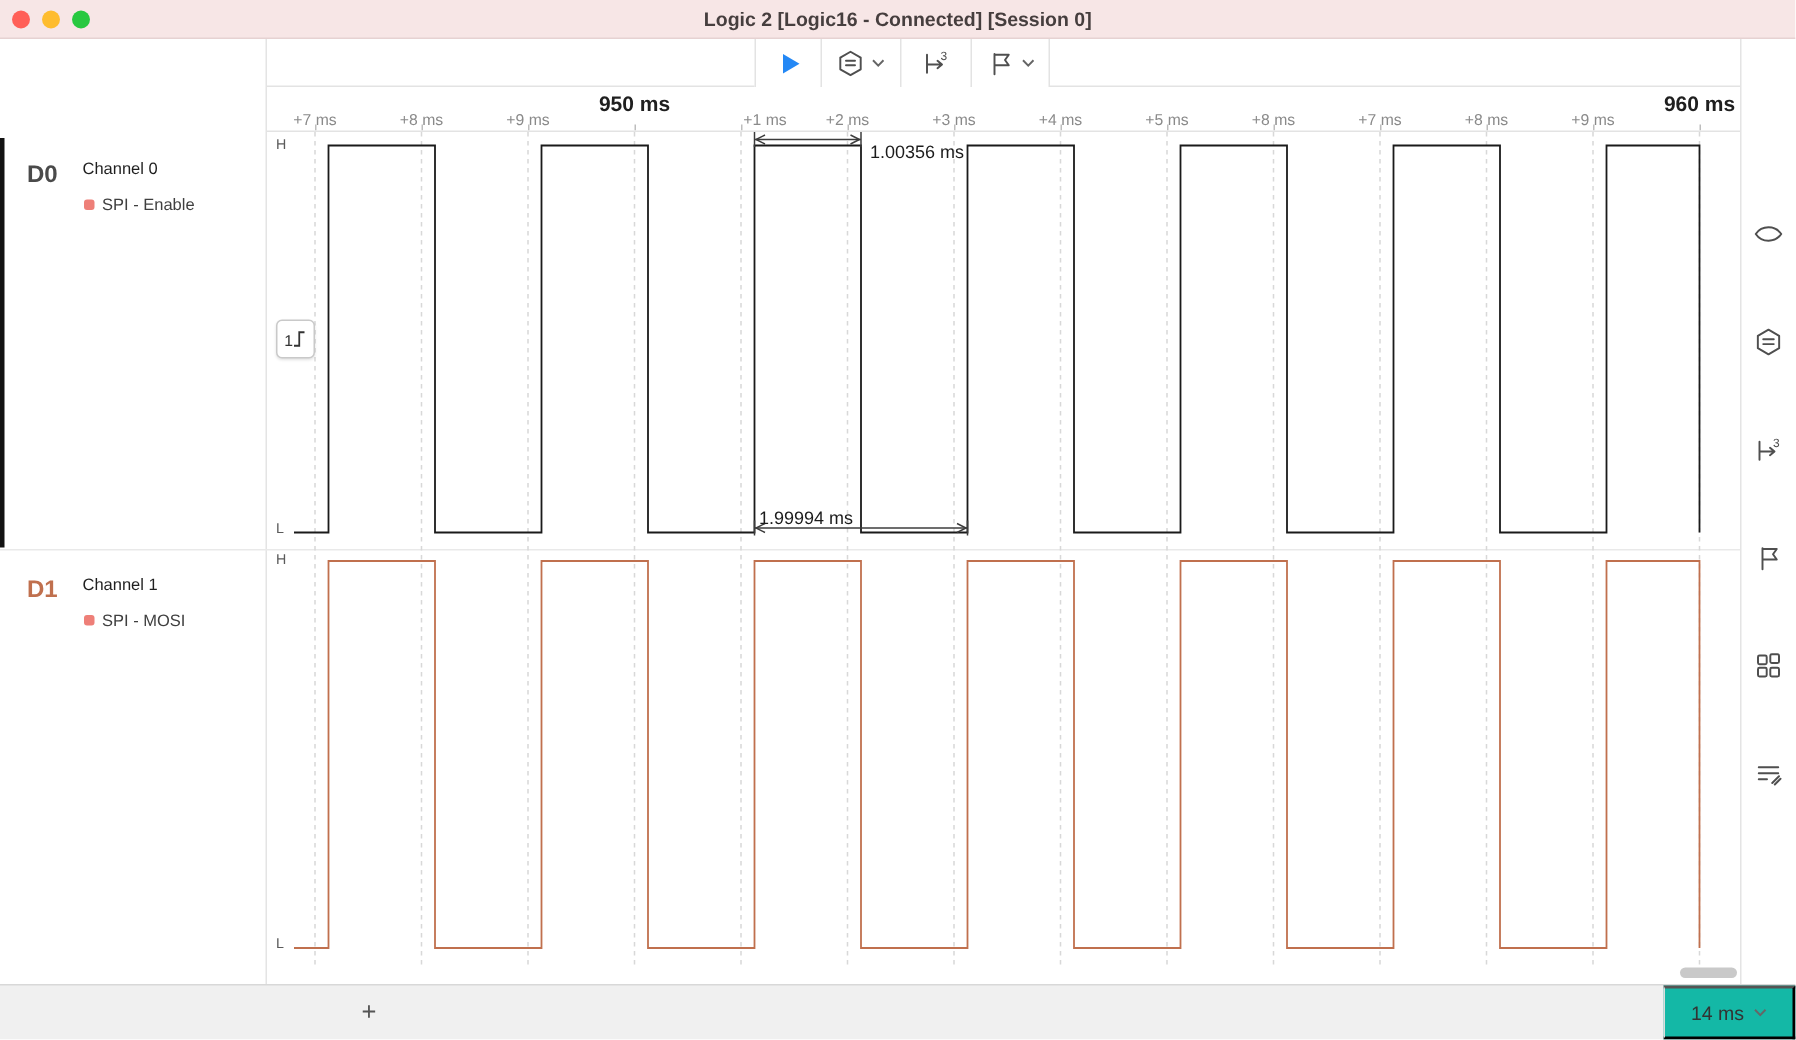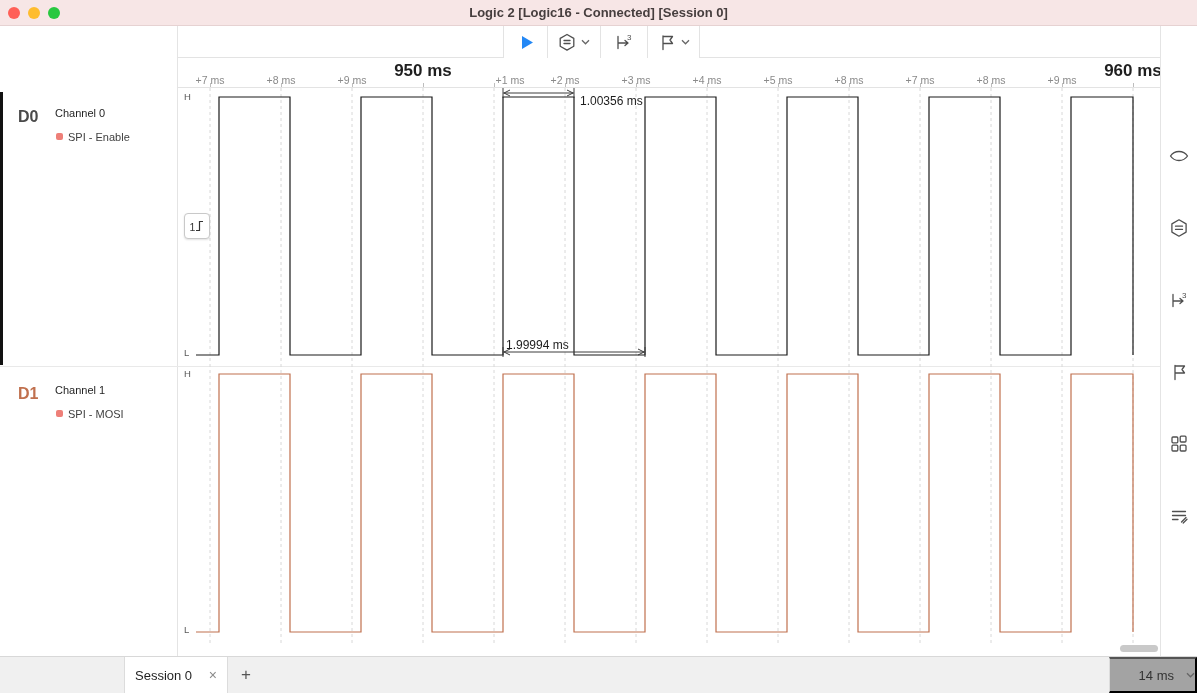--- a/index.html
+++ b/index.html
@@ -26,21 +26,21 @@
   .left-panel{position:absolute;left:0;top:26px;width:178px;height:630px;background:#fff;border-right:1px solid #e4e4e4}
   .accent{position:absolute;left:0;top:66px;width:3px;height:273px;background:#121212}
   .ch-id{position:absolute;font-size:16px;font-weight:700}
   .ch-name{position:absolute;font-size:11px;color:#1f1f1f}
   .an-dot{position:absolute;width:7px;height:7px;border-radius:2px}
   .an-label{position:absolute;font-size:11px;color:#3f3f3f}
 
   
   .ruler{position:absolute;left:178px;top:58px;width:982px;height:30px;background:#fff;border-bottom:1px solid #e3e3e3;overflow:hidden}
   .ruler span{position:absolute;transform:translateX(-50%);white-space:nowrap}
-  .ruler .major{top:3px;font-size:17px;font-weight:700;color:#1f1f1f}
+  .ruler .major{top:3px;font-size:14px;font-weight:700;color:#1f1f1f}
   .ruler .minor{top:16px;font-size:10.5px;color:#8a8a8a}
   .tickmark{position:absolute;bottom:0;width:1px;height:4px;background:#bdbdbd}
 
   
   #wave-svg{position:absolute;left:0;top:0;width:1197px;height:693px;pointer-events:none}
   .gridline{stroke:#d8d8d8;stroke-width:1;stroke-dasharray:3 3}
   .wave{fill:none;stroke-width:1.2}
   .meas{stroke:#3c3c3c;stroke-width:1}
   .meas-head{fill:none;stroke:#3c3c3c;stroke-width:1}
 
@@ -60,21 +60,21 @@
   .scroll-thumb{position:absolute;left:1120px;top:645px;width:38px;height:7px;border-radius:3.5px;background:#c9c9c9;cursor:pointer}
 
   
   .statusbar{position:absolute;left:0;top:656px;width:1197px;height:37px;background:#f0f0f0;border-top:1px solid #d8d8d8}
   .device-group{position:absolute;left:10px;top:0;height:36px;display:flex;align-items:center;gap:7px;background:none;border:none;cursor:pointer}
   .device-group .lbl{font-size:13px;color:#333}
   .tab{position:absolute;left:124px;top:0;height:36px;width:104px;background:#fff;border-left:1px solid #dcdcdc;border-right:1px solid #dcdcdc;display:flex;align-items:center;padding:0 10px;cursor:pointer}
   .tab .lbl{font-size:13px;color:#1f1f1f}
   .tab .close{margin-left:auto;background:none;border:none;font-size:14px;color:#8a8a8a;cursor:pointer;line-height:1}
   .newtab{position:absolute;left:232px;top:0;height:36px;width:28px;background:none;border:none;font-size:17px;color:#555;cursor:pointer}
-  .range-group{position:absolute;right:0;top:0;height:36px;width:88px;border-left:1px solid #dcdcdc;background:#a3a3a3;display:flex;align-items:center;justify-content:flex-end;gap:12px;cursor:pointer}
+  .range-group{position:absolute;right:0;top:0;height:36px;width:88px;border-left:1px solid #dcdcdc;background:#14b8a6;display:flex;align-items:center;justify-content:center;gap:6px;cursor:pointer}
   .range-group .lbl{font-size:13px;color:#333}
 </style>
 </head>
 <body>
 
 <div class="app">
 
   <div class="titlebar">
     <div class="lights">
       <button class="light r"></button>
@@ -245,24 +245,20 @@
         <path class="icon-stroke" d="M3.5,5.5 H16.5 M3.5,9.5 H16.5 M3.5,13.5 H9"></path>
         <path class="icon-stroke" d="M12.5,16 L17,11.5 M14.2,17 L18,13.2"></path>
       </svg>
     </button>
   </div>
 
   <div class="scroll-thumb"></div>
 
   <div class="statusbar">
 
-    <div class="tab">
-      <span class="lbl">Session 0</span>
-      <button class="close">×</button>
-    </div>
     <button class="newtab">+</button>
 
     <button class="range-group">
       <span class="lbl">14 ms</span>
       <svg width="9" height="6" viewBox="0 0 9 6">
         <path d="M1,1.2 L4.5,4.8 L8,1.2" stroke="#666" stroke-width="1.3" fill="none"></path>
       </svg>
     </button>
   </div>
 

